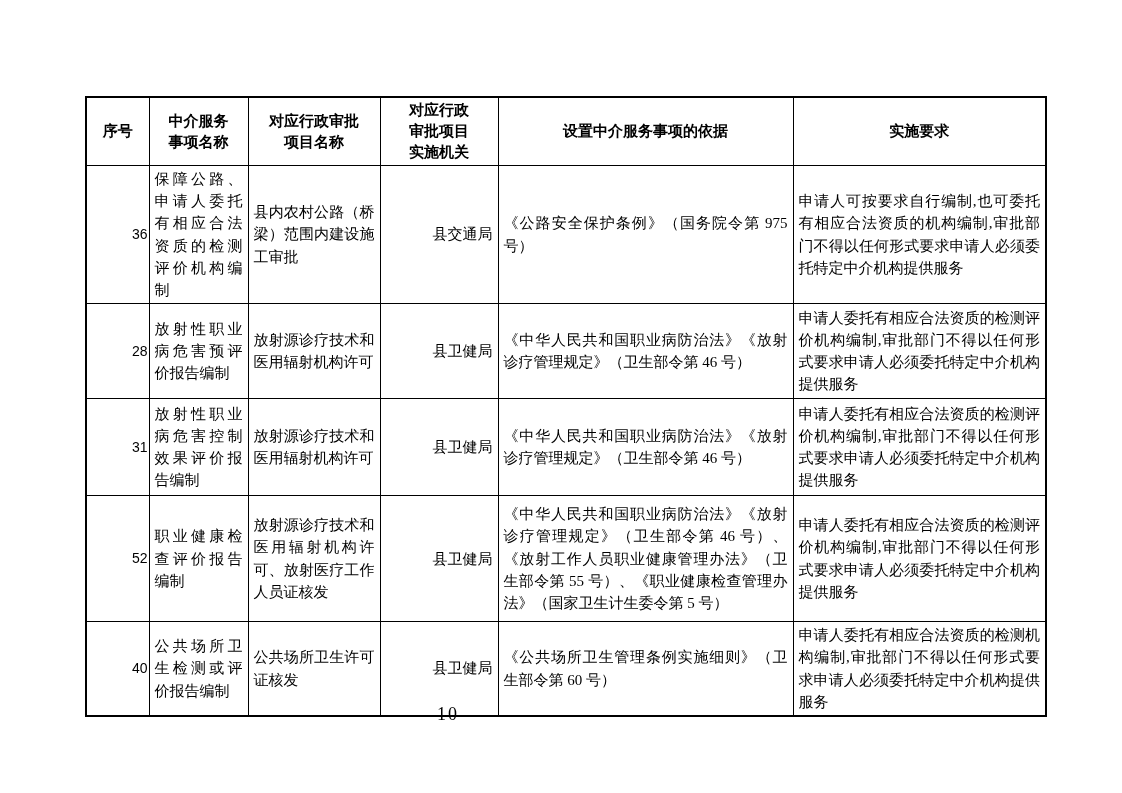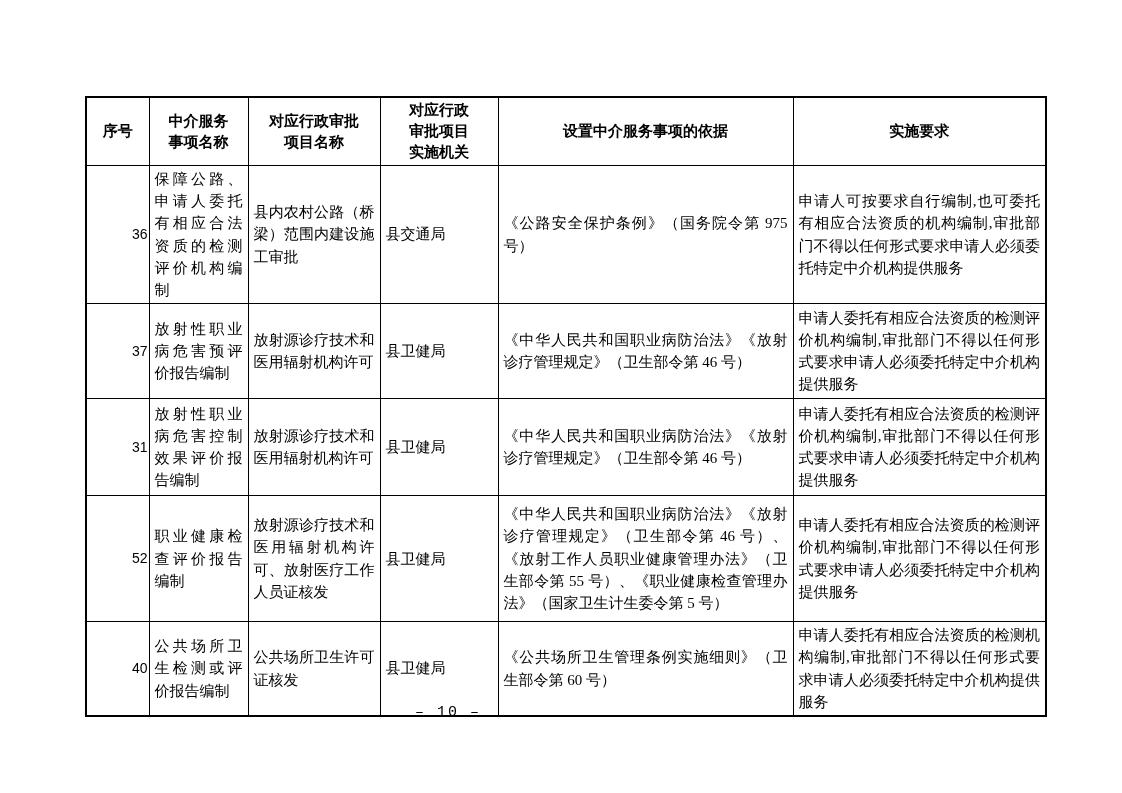--- a/index.html
+++ b/index.html
@@ -38,34 +38,33 @@
     text-align: center;
     white-space: pre-line;
     line-height: 1.4;
   }
   td.c-num {
     text-align: center;
     font-family: "Liberation Sans", "DejaVu Sans", sans-serif;
     font-size: 14px;
     padding-left: 45px;
   }
-  td.c-center { text-align: left; }
+  td.c-center { text-align: right; }
   td.c-just {
     text-align: justify;
     text-justify: inter-ideograph;
   }
   .footer {
     position: absolute;
     left: 0;
     top: 704px;
     width: 896px;
     text-align: center;
-    font-size: 15px;
+    font-size: 18px;
     letter-spacing: 2px;
-    font-family: Liberation Mono, monospace;
   }
 </style>
 </head>
 <body>
 
 <div class="page">
 
   <table class="doc-table">
     <colgroup>
       <col style="width:63px">
@@ -92,21 +91,21 @@
     <tbody>
       <tr style="height:112px">
         <td class="c-num">36</td>
         <td class="c-just">保障公路、申请人委托有相应合法资质的检测评价机构编制</td>
         <td class="c-just">县内农村公路（桥梁）范围内建设施工审批</td>
         <td class="c-center">县交通局</td>
         <td class="c-just">《公路安全保护条例》（国务院令第 975 号）</td>
         <td class="c-just">申请人可按要求自行编制,也可委托有相应合法资质的机构编制,审批部门不得以任何形式要求申请人必须委托特定中介机构提供服务</td>
       </tr>
       <tr style="height:95px">
-        <td class="c-num">37</td>
+        <td class="c-num">28</td>
         <td class="c-just">放射性职业病危害预评价报告编制</td>
         <td class="c-just">放射源诊疗技术和医用辐射机构许可</td>
         <td class="c-center">县卫健局</td>
         <td class="c-just">《中华人民共和国职业病防治法》《放射诊疗管理规定》（卫生部令第 46 号）</td>
         <td class="c-just">申请人委托有相应合法资质的检测评价机构编制,审批部门不得以任何形式要求申请人必须委托特定中介机构提供服务</td>
       </tr>
       <tr style="height:97px">
         <td class="c-num">31</td>
         <td class="c-just">放射性职业病危害控制效果评价报告编制</td>
         <td class="c-just">放射源诊疗技术和医用辐射机构许可</td>

